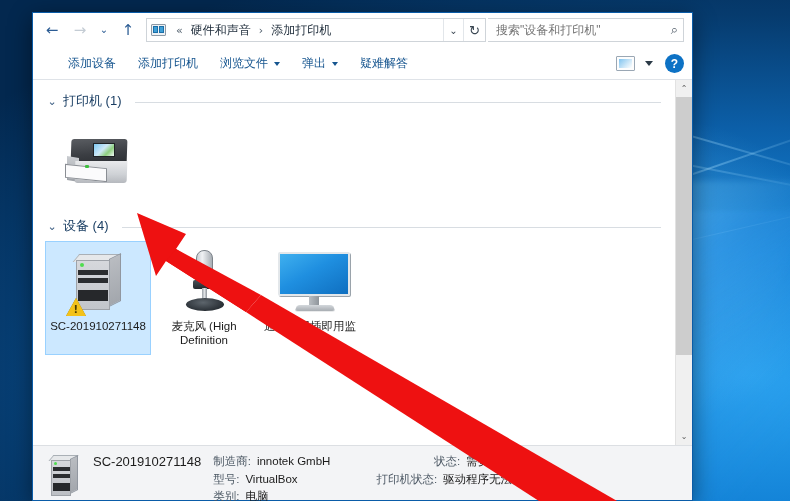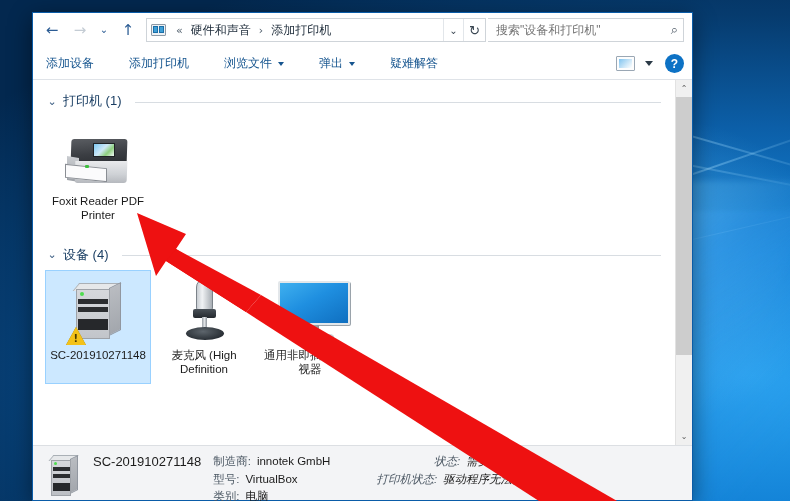--- a/index.html
+++ b/index.html
@@ -168,23 +168,23 @@
     font-family:"Liberation Sans", sans-serif;
     background:transparent; min-width:0;
   }
   .search-icon { color:#4a5663; font-size:13px; font-family:"DejaVu Sans", sans-serif; }
 
   
   .cmdbar {
     height: 32px; min-height:32px;
     background:#ffffff;
     display:flex; align-items:center;
-    padding-left: 2px; padding-right: 8px;
+    padding-left: 24px; padding-right: 8px;
     border-bottom: 1px solid #dfe3e8;
-    gap: 13px;
+    gap: 0;
     justify-content: flex-end;
   }
   .cmd {
     font-size:12px; color:#16558f;
     padding: 4px 11px;
     display:flex; align-items:center; gap:6px;
     white-space:nowrap; border-radius:2px;
   }
   .caret {
     width:0;height:0;border-left:3.5px solid transparent;border-right:3.5px solid transparent;
@@ -449,21 +449,21 @@
   .details .mini-tower .led { position:absolute; left:7px; top:8px; width:3px; height:3px; background:#4fdd4f; border-radius:50%; }
 
   .details-name {
     font-size:13px; color:#1b1b1b; white-space:nowrap; padding-top:2px;
   }
   .details-cols { display:flex; gap: 46px; padding-top:2px; }
   .dcol { display:flex; flex-direction:column; gap:2px; }
   .drow { display:flex; gap:6px; font-size:11.5px; line-height:1.35; white-space:nowrap; }
   .dlabel { color:#4c5864; }
   .dvalue { color:#1b1b1b; }
-  .dcol.right .drow { justify-content:flex-end;font-style:italic; }
+  .dcol.right .drow { justify-content:flex-end; }
 
   
   .arrow-layer {
     position:absolute; inset:0; pointer-events:none;
   }
 </style>
 </head>
 <body>
 
 <div class="desktop">
@@ -559,21 +559,20 @@
           <div class="icon-area">
             <div class="printer">
               <div class="top"></div>
               <div class="screen"></div>
               <div class="side"></div>
               <div class="body"></div>
               <div class="tray"></div>
               <div class="greendot"></div>
             </div>
           </div>
-          <div class="label">Foxit Reader PDF Printer</div>
         </div>
       </div>
 
       <div class="section-head" style="padding-top:16px;">
         <span class="sec-chev">⌄</span>
         <span class="sec-title">设备 (4)</span>
         <span class="sec-rule"></span>
       </div>
       <div class="tile-grid">
 

